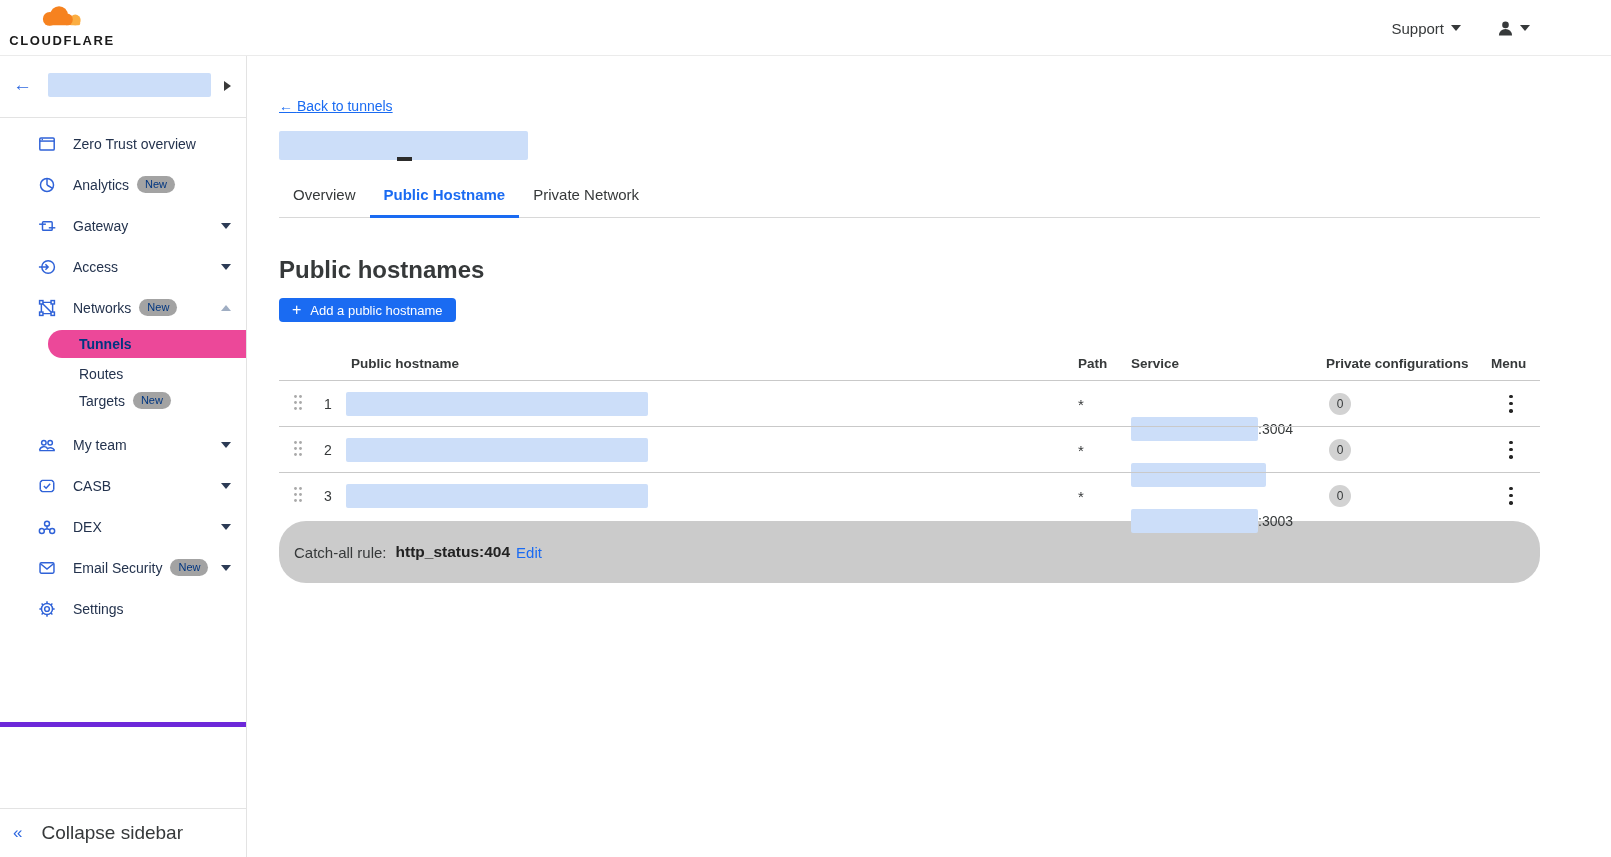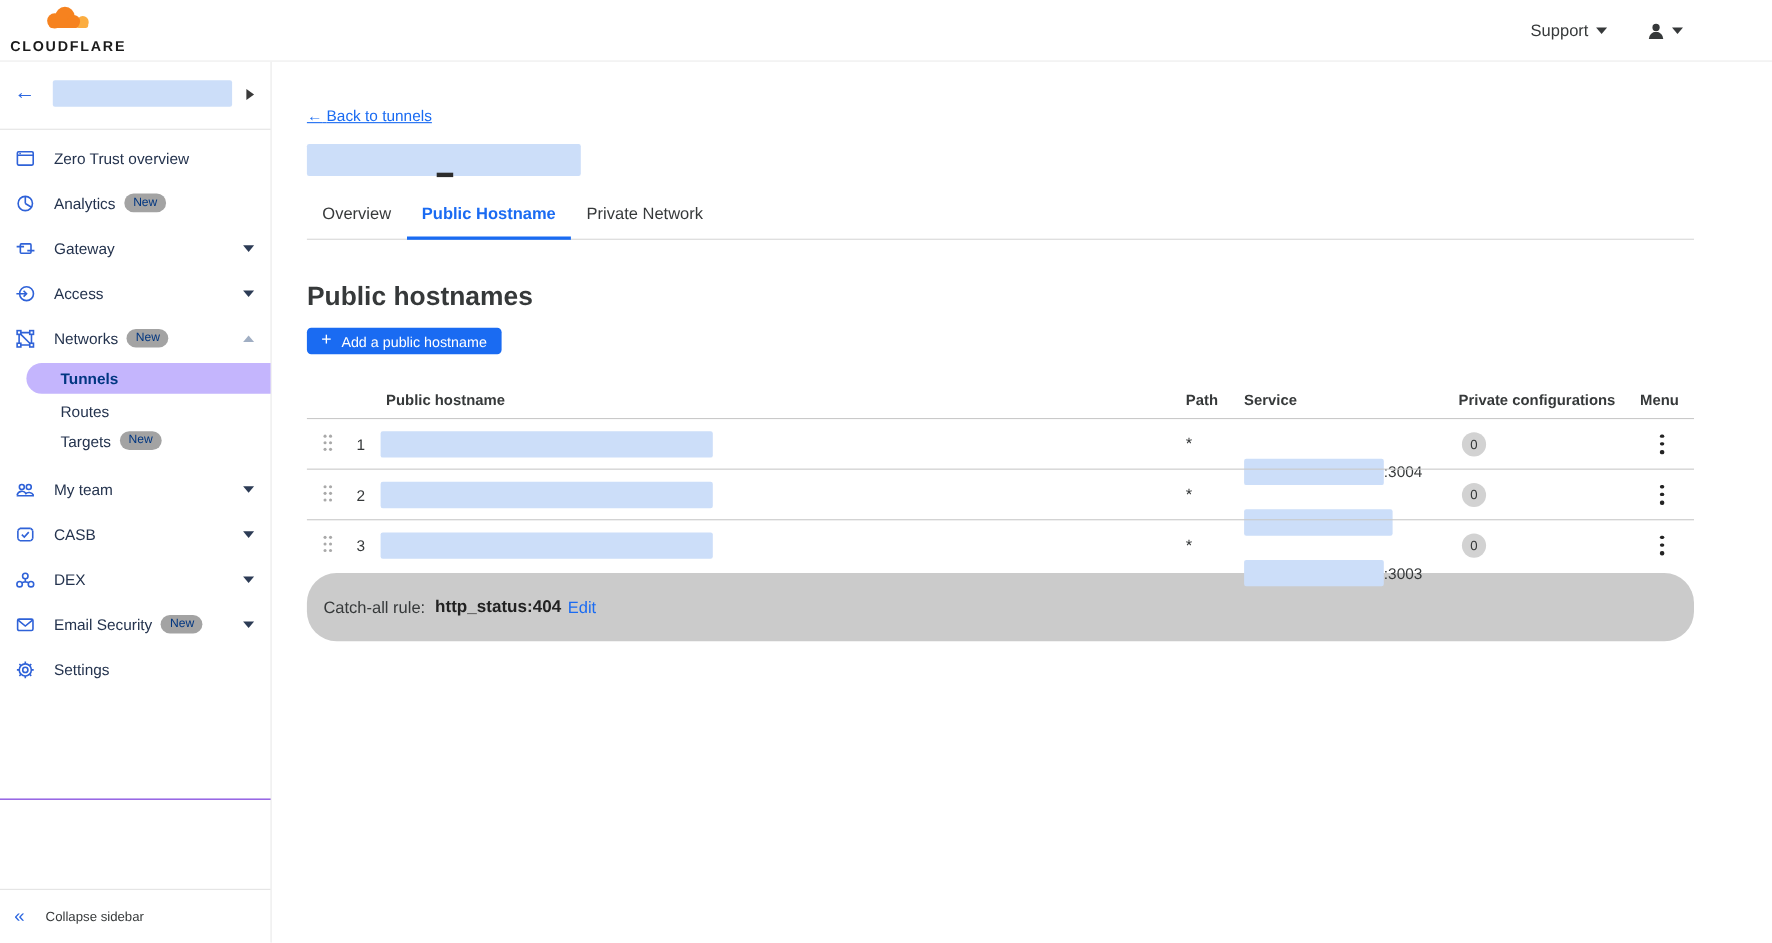--- a/index.html
+++ b/index.html
@@ -17,36 +17,36 @@
   .support { display:flex; align-items:center; gap:7px; font-size:15px; color:#36393a; cursor:pointer; }
   .userbox { display:flex; align-items:center; gap:6px; cursor:pointer; }
   .caret-dn { width:0; height:0; border-left:5px solid transparent; border-right:5px solid transparent; border-top:6px solid #36393a; }
   
   .sidebar { position:absolute; top:56px; left:0; width:247px; bottom:0; background:#fff; border-right:1px solid #e3e3e3; }
   .sb-header { height:62px; border-bottom:1px solid #e3e3e3; position:relative; }
   .sb-back { position:absolute; left:13px; top:19px; font-size:19px; color:#2e68e0; cursor:pointer; line-height:1; }
   .sb-acct { position:absolute; left:48px; top:17px; width:163px; height:24px; background:#ccdef9; border-radius:2px; }
   .sb-expand { position:absolute; right:15px; top:25px; width:0; height:0;
                border-top:5px solid transparent; border-bottom:5px solid transparent; border-left:7px solid #3a3a3a; cursor:pointer; }
-  .sb-nav { position:absolute; top:62px; left:0; right:0; height:609px; border-bottom:1px solid #6d28d9; padding-top:5px; }
+  .sb-nav { position:absolute; top:62px; left:0; right:0; height:609px; border-bottom:5px solid #6d28d9; padding-top:5px;padding-left:24px; }
   .nav-item { height:41px; display:flex; align-items:center; padding-left:14px; cursor:pointer; position:relative; }
   .nav-icon { width:18px; height:18px; margin-right:17px; color:#2f62d8; flex:none; display:flex; align-items:center; justify-content:center; }
   .nav-icon svg { width:18px; height:18px; stroke:#2f62d8; fill:none; stroke-width:1.3; }
   .nav-label { font-size:14px; color:#24334e; }
   .badge { margin-left:8px; background:#a3a3a3; color:#003681; font-size:11px; line-height:17px; padding:0 8px; border-radius:9px; }
   .nav-caret { margin-left:auto; margin-right:15px; width:0; height:0;
                border-left:5px solid transparent; border-right:5px solid transparent; border-top:6px solid #2c3b55; }
   .nav-caret.up { border-top:none; border-bottom:6px solid #a0aec3; }
   .subgroup { margin-bottom:10px; }
   .subitem { height:27px; display:flex; align-items:center; padding-left:55px; font-size:14px; color:#24334e; cursor:pointer; }
-  .subitem.selected { margin-left:24px; padding-left:31px; height:28px; background:#c4b5fd; border-radius:14px 0 0 14px; font-weight:bold; color:#003681; margin-top:2px; margin-bottom:2px; }
+  .subitem.selected { margin-left:24px; padding-left:31px; height:28px; background:#ec4899; border-radius:14px 0 0 14px; font-weight:bold; color:#003681; margin-top:2px; margin-bottom:2px; }
   .sb-collapse { position:absolute; bottom:0; left:0; right:0; height:49px; border-top:1px solid #e3e3e3;
                  display:flex; align-items:center; padding-left:13px; cursor:pointer; }
   .sb-collapse .chev { color:#2e68e0; font-size:17px; margin-right:19px; }
-  .sb-collapse .lbl { font-size:12px; color:#36393a; }
+  .sb-collapse .lbl { font-size:19px; color:#36393a; }
   
   .main { position:absolute; top:56px; left:247px; right:0; bottom:0; background:#fff; padding:41px 71px 0 32px; }
   .back-link { font-size:14px; color:#1a6bf2; text-decoration:underline; cursor:pointer; display:inline-block; }
   .title-redact { position:relative; margin-top:16px; width:249px; height:29px; background:#ccdef9; border-radius:2px; }
   .title-mark { position:absolute; left:118px; bottom:-1px; width:15px; height:4px; background:#2c2c2c; }
   .tabs { display:flex; margin-top:26px; border-bottom:1px solid #d8d8d8; }
   .tab { font-size:15px; padding:0 14px 12px 14px; cursor:pointer; color:#36393a; border-bottom:3px solid transparent; margin-bottom:-1px; }
   .tab.active { color:#1a6bf2; font-weight:bold; border-bottom-color:#1a6bf2; }
   .page-h1 { margin-top:38px; font-size:24px; font-weight:bold; color:#36393a; }
   .add-btn { margin-top:14px; display:inline-flex; align-items:center; gap:9px; background:#1a6bf2; color:#fff;

